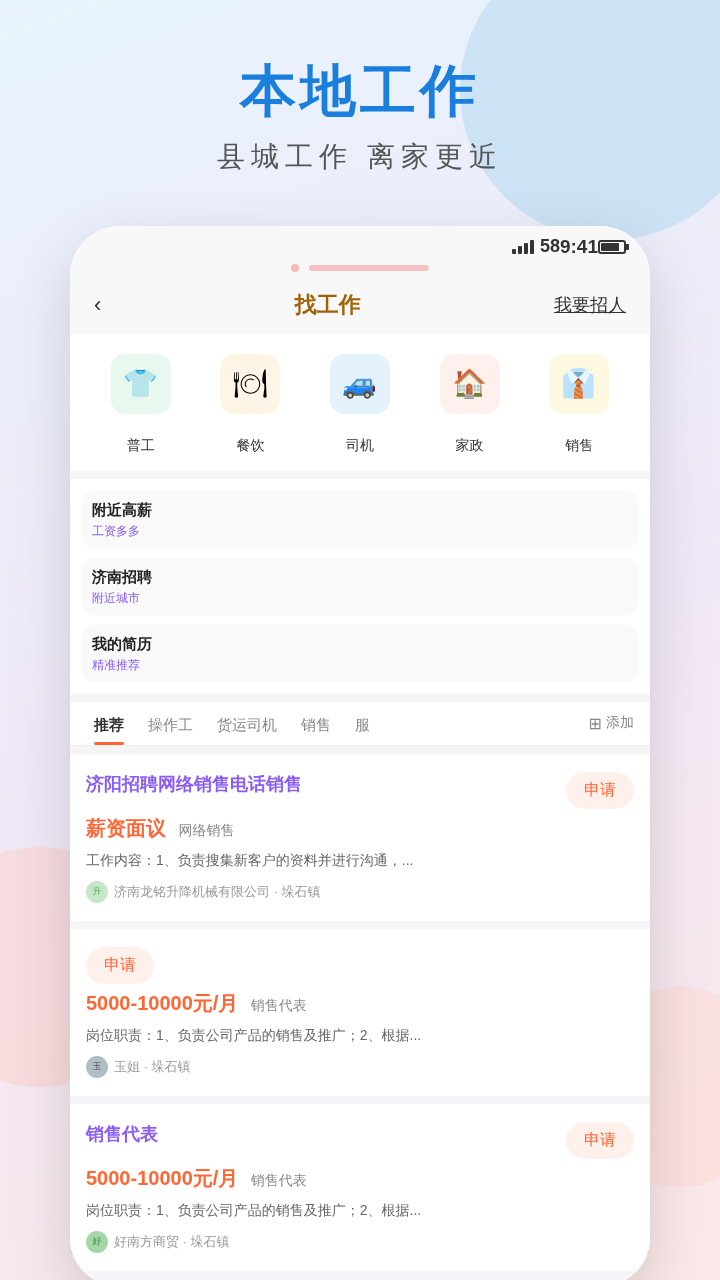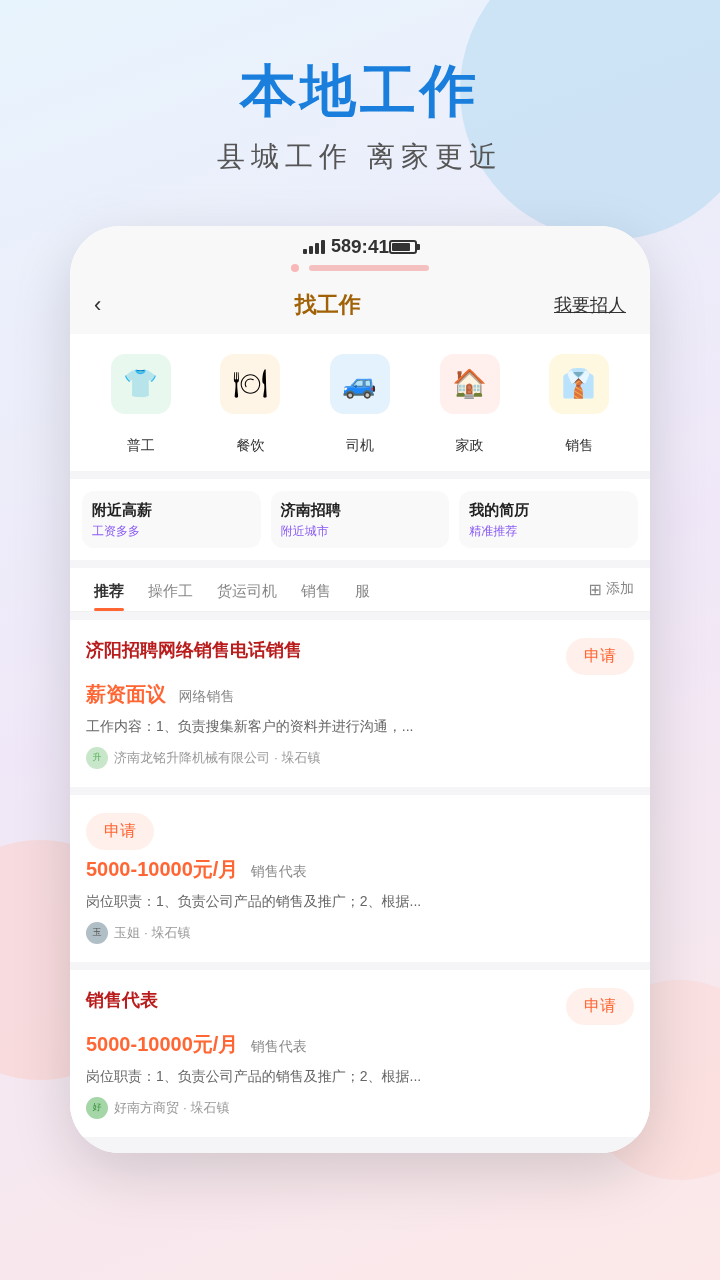--- a/index.html
+++ b/index.html
@@ -78,21 +78,21 @@
       box-shadow: 0 20px 60px rgba(0,0,0,0.15);
       overflow: hidden;
     }
 
     
     .phone-top-bar {
       background: #f8f8f8;
       padding: 10px 24px 0;
       display: flex;
       align-items: center;
-      justify-content: center;
+      justify-content: flex-end;
     }
     .status-left {
       display: flex;
       align-items: center;
       gap: 6px;
       font-size: 18px;
       font-weight: 600;
       color: #333;
     }
     .signal-bars {
@@ -226,20 +226,21 @@
       margin-top: 15px;
     }
 
     
     .quick-access {
       background: #fff;
       padding: 12px 12px;
       display: flex;
       gap: 10px;
       margin-top: 8px;
+      flex-direction: column;
     }
     .quick-card {
       flex: 1;
       background: #f9f9f9;
       border-radius: 12px;
       padding: 10px 10px 8px;
       position: relative;
       overflow: hidden;
     }
     .quick-card-title {
@@ -306,21 +307,21 @@
       padding: 18px 16px;
     }
     .job-header {
       display: flex;
       align-items: flex-start;
       justify-content: space-between;
     }
     .job-title {
       font-size: 18px;
       font-weight: 700;
-      color: #b91c1c;
+      color: #8b5cf6;
       flex: 1;
       margin-right: 12px;
       line-height: 1.4;
     }
     .apply-btn {
       background: #fff0eb;
       color: #ff6633;
       border: none;
       border-radius: 20px;
       padding: 8px 18px;

